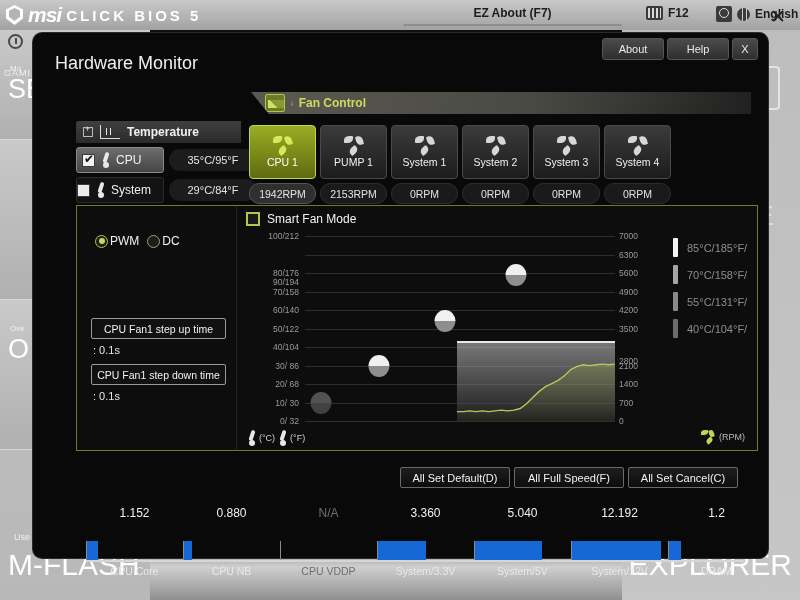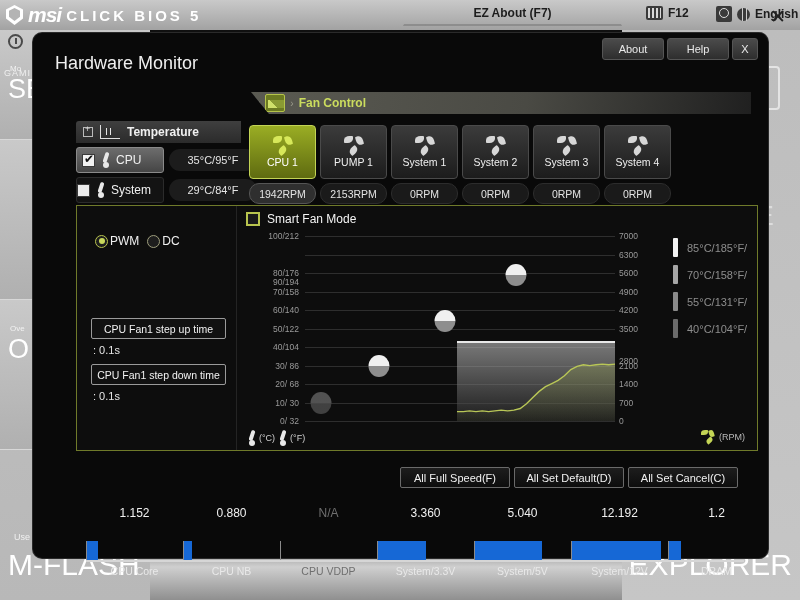--- a/index.html
+++ b/index.html
@@ -504,22 +504,22 @@
             <span class="blade b2" style="background:#c3d455;width:7px;height:5px"></span>
             <span class="blade b3" style="background:#c3d455;width:7px;height:5px"></span>
           </span>
           <span class="af-rpm">(RPM)</span>
         </span>
       </div>
     </div>
   </div>
 
   <div class="actions" id="action-buttons">
+      <div class="act">All Set Default(D)</div>
       <div class="act">All Full Speed(F)</div>
-      <div class="act">All Set Default(D)</div>
       <div class="act">All Set Cancel(C)</div>
     </div>
 
   <div class="volts" id="voltage-section">
     <div class="vbaseline"></div>
   <div class="vcol" style="left: 10px;"><span class="vval">1.152</span></div>
       <div class="vtrack" style="left: 10px; width: 91px;">
         <div class="vfill" style="width: 10.68px;"></div>
       </div>
       <div class="vname" style="left: 10px;">CPU Core</div>

